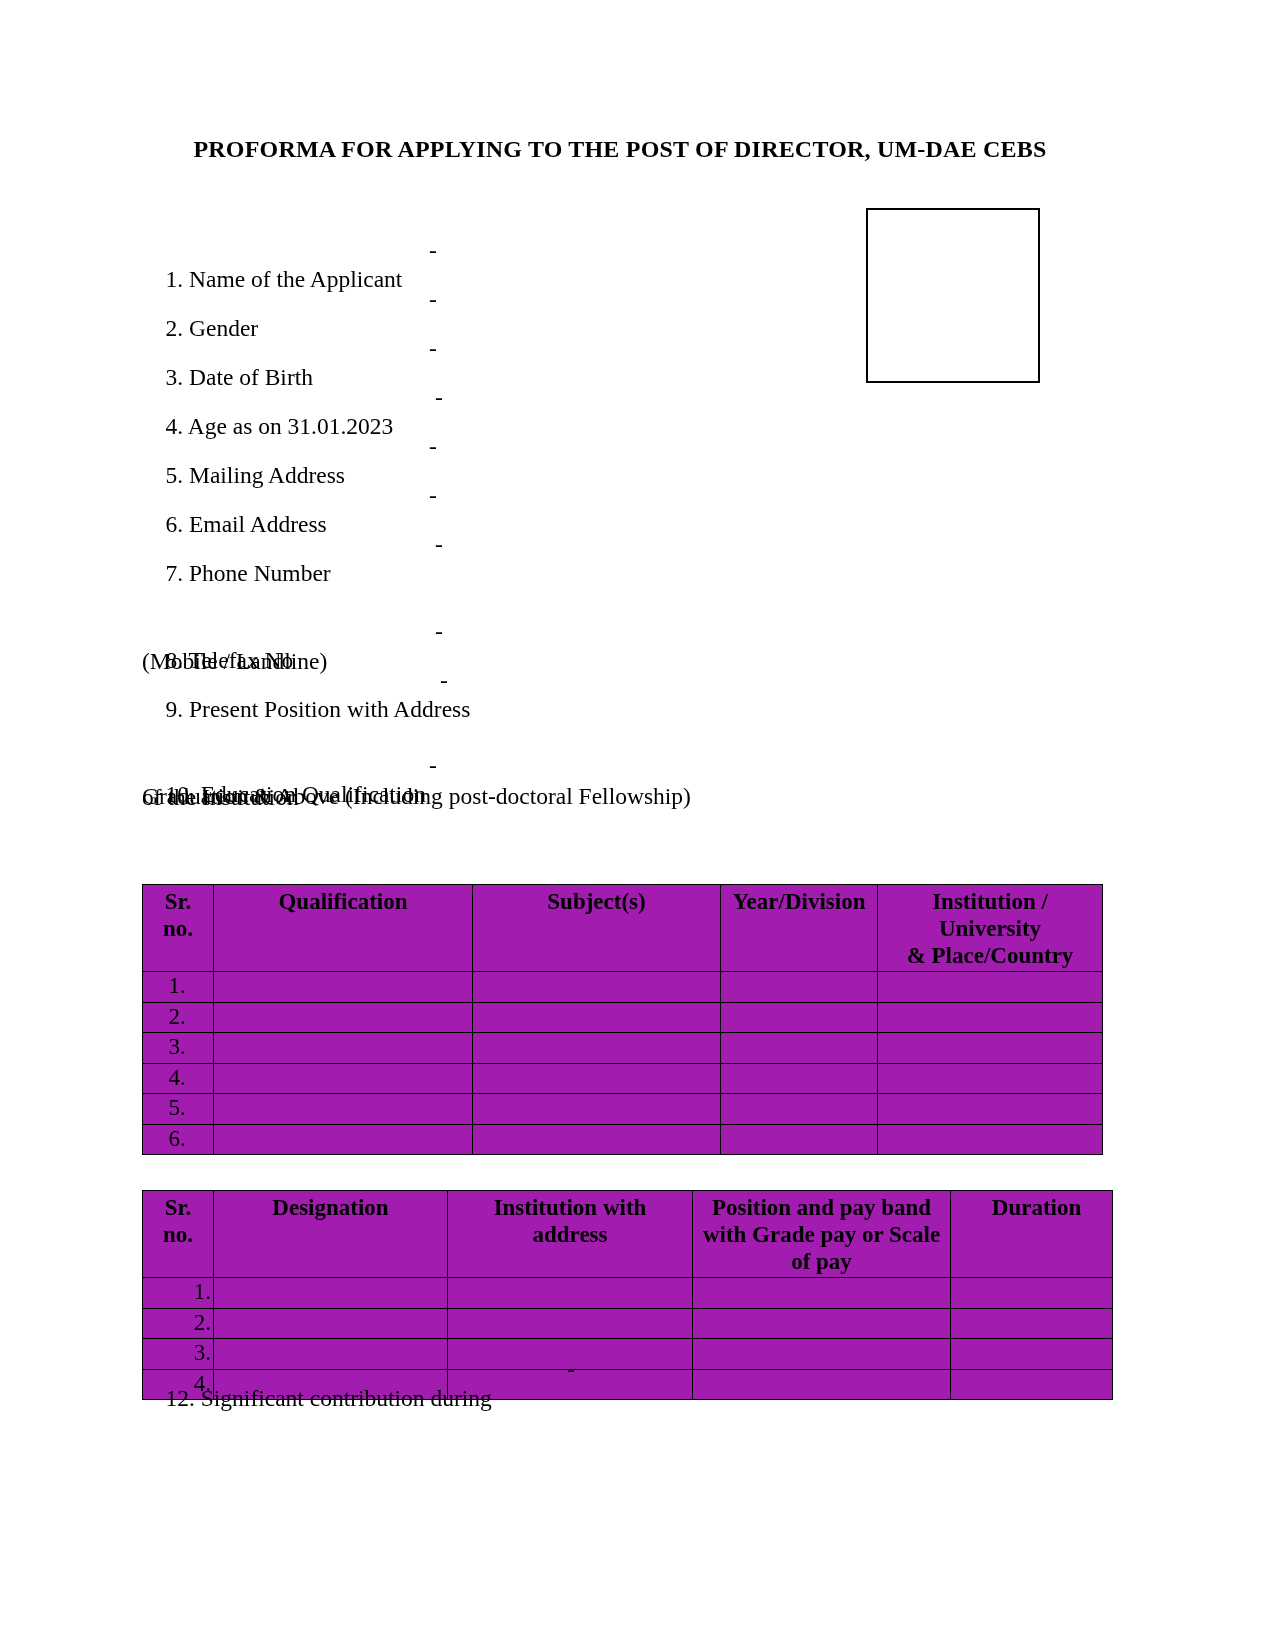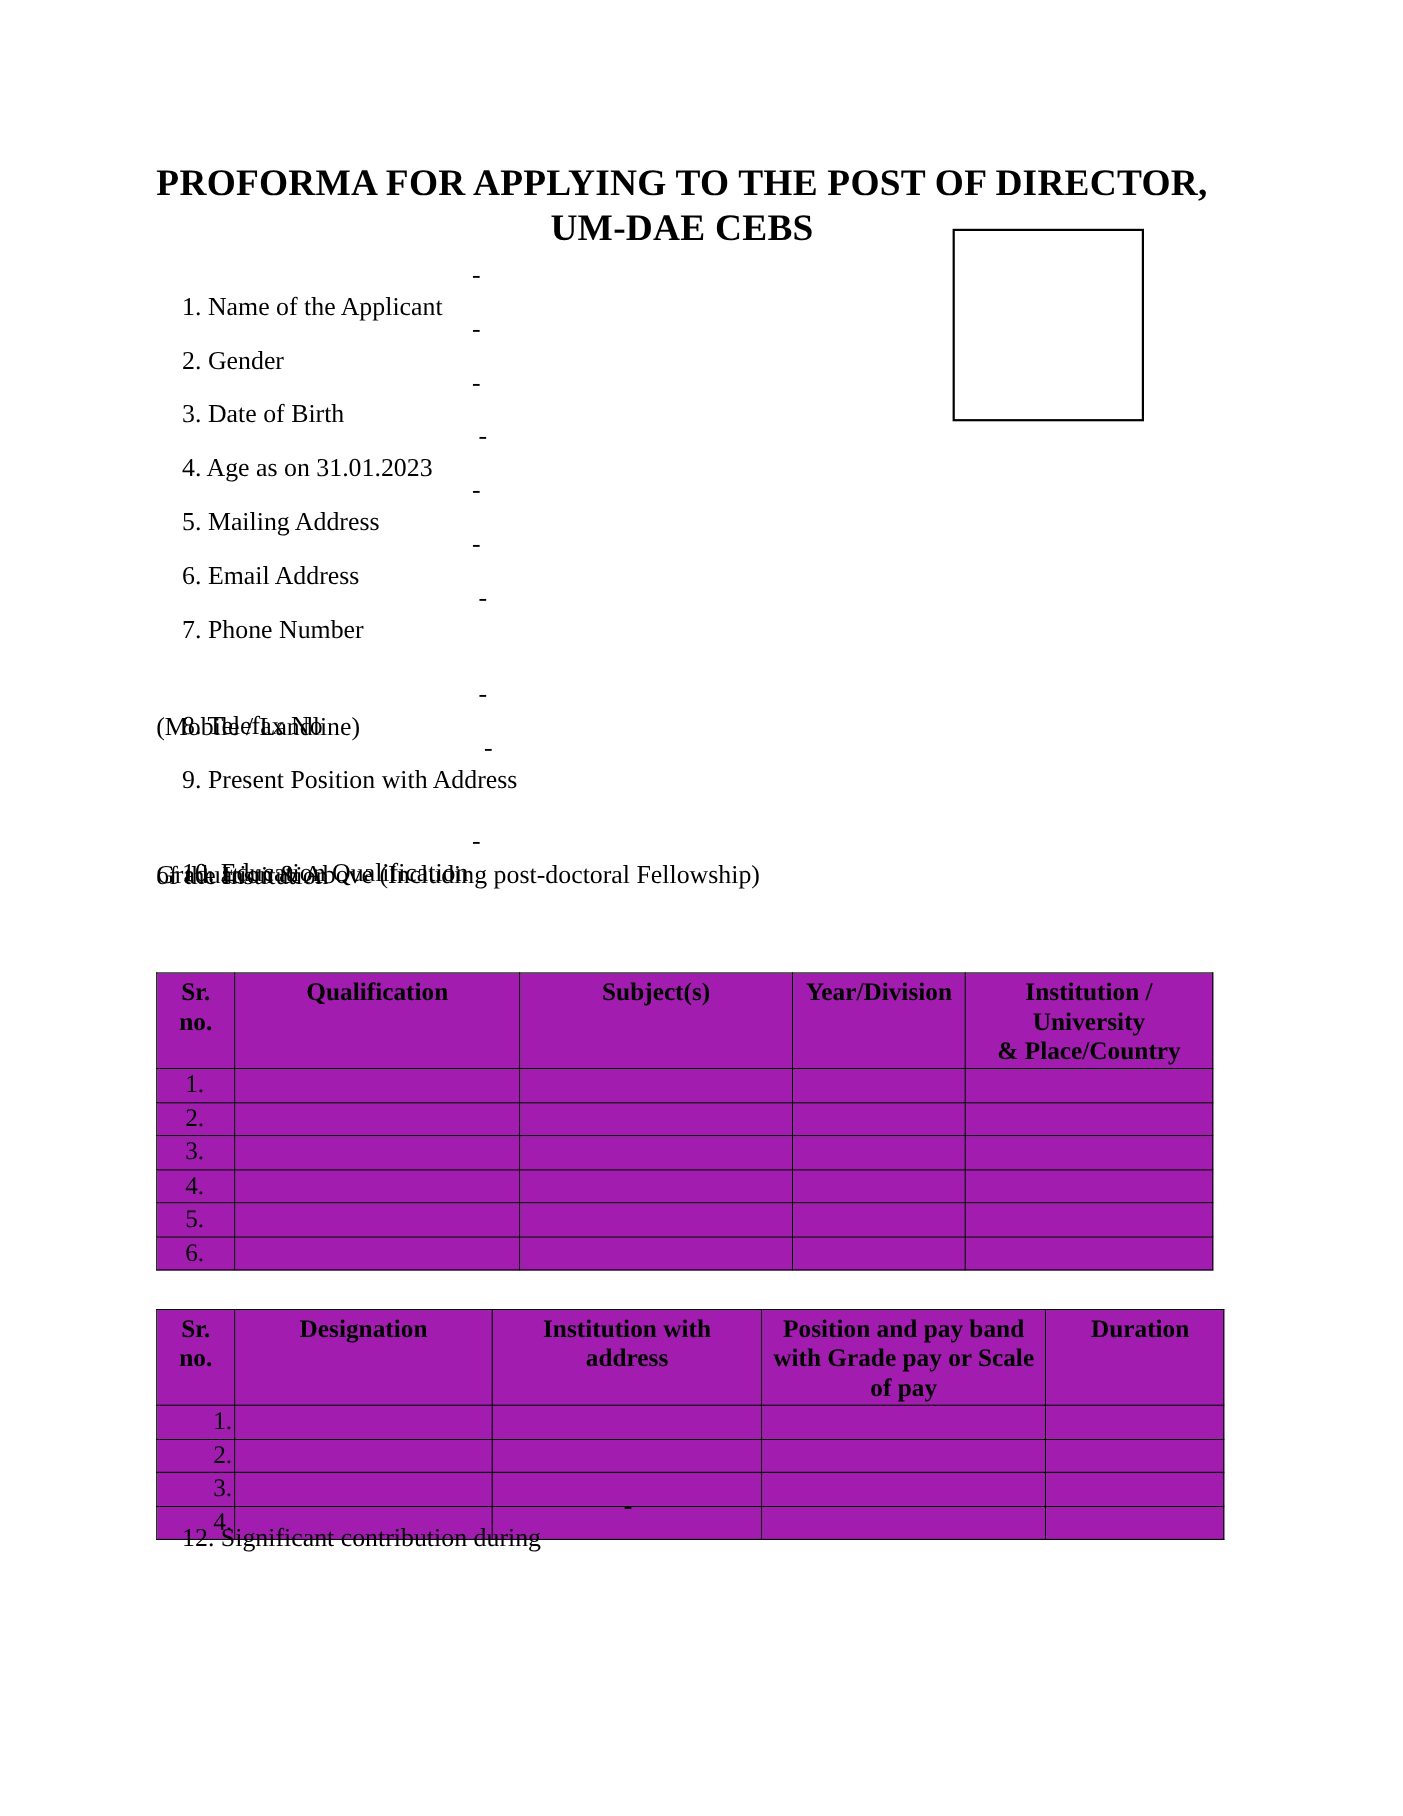--- a/index.html
+++ b/index.html
@@ -18,23 +18,23 @@
     height: 1651px;
     margin: 0 auto;
     background: #ffffff;
     overflow: hidden;
   }
 
   
   .doc-title {
     position: absolute;
     left: 140px;
-    top: 147px;
+    top: 135px;
     width: 960px;
-    font-size: 34px;
+    font-size: 24px;
     font-weight: bold;
     letter-spacing: 0.2px;
     line-height: 1.2;
     text-align: center;
   }
 
   
   .photo-box {
     position: absolute;
     left: 866px;

